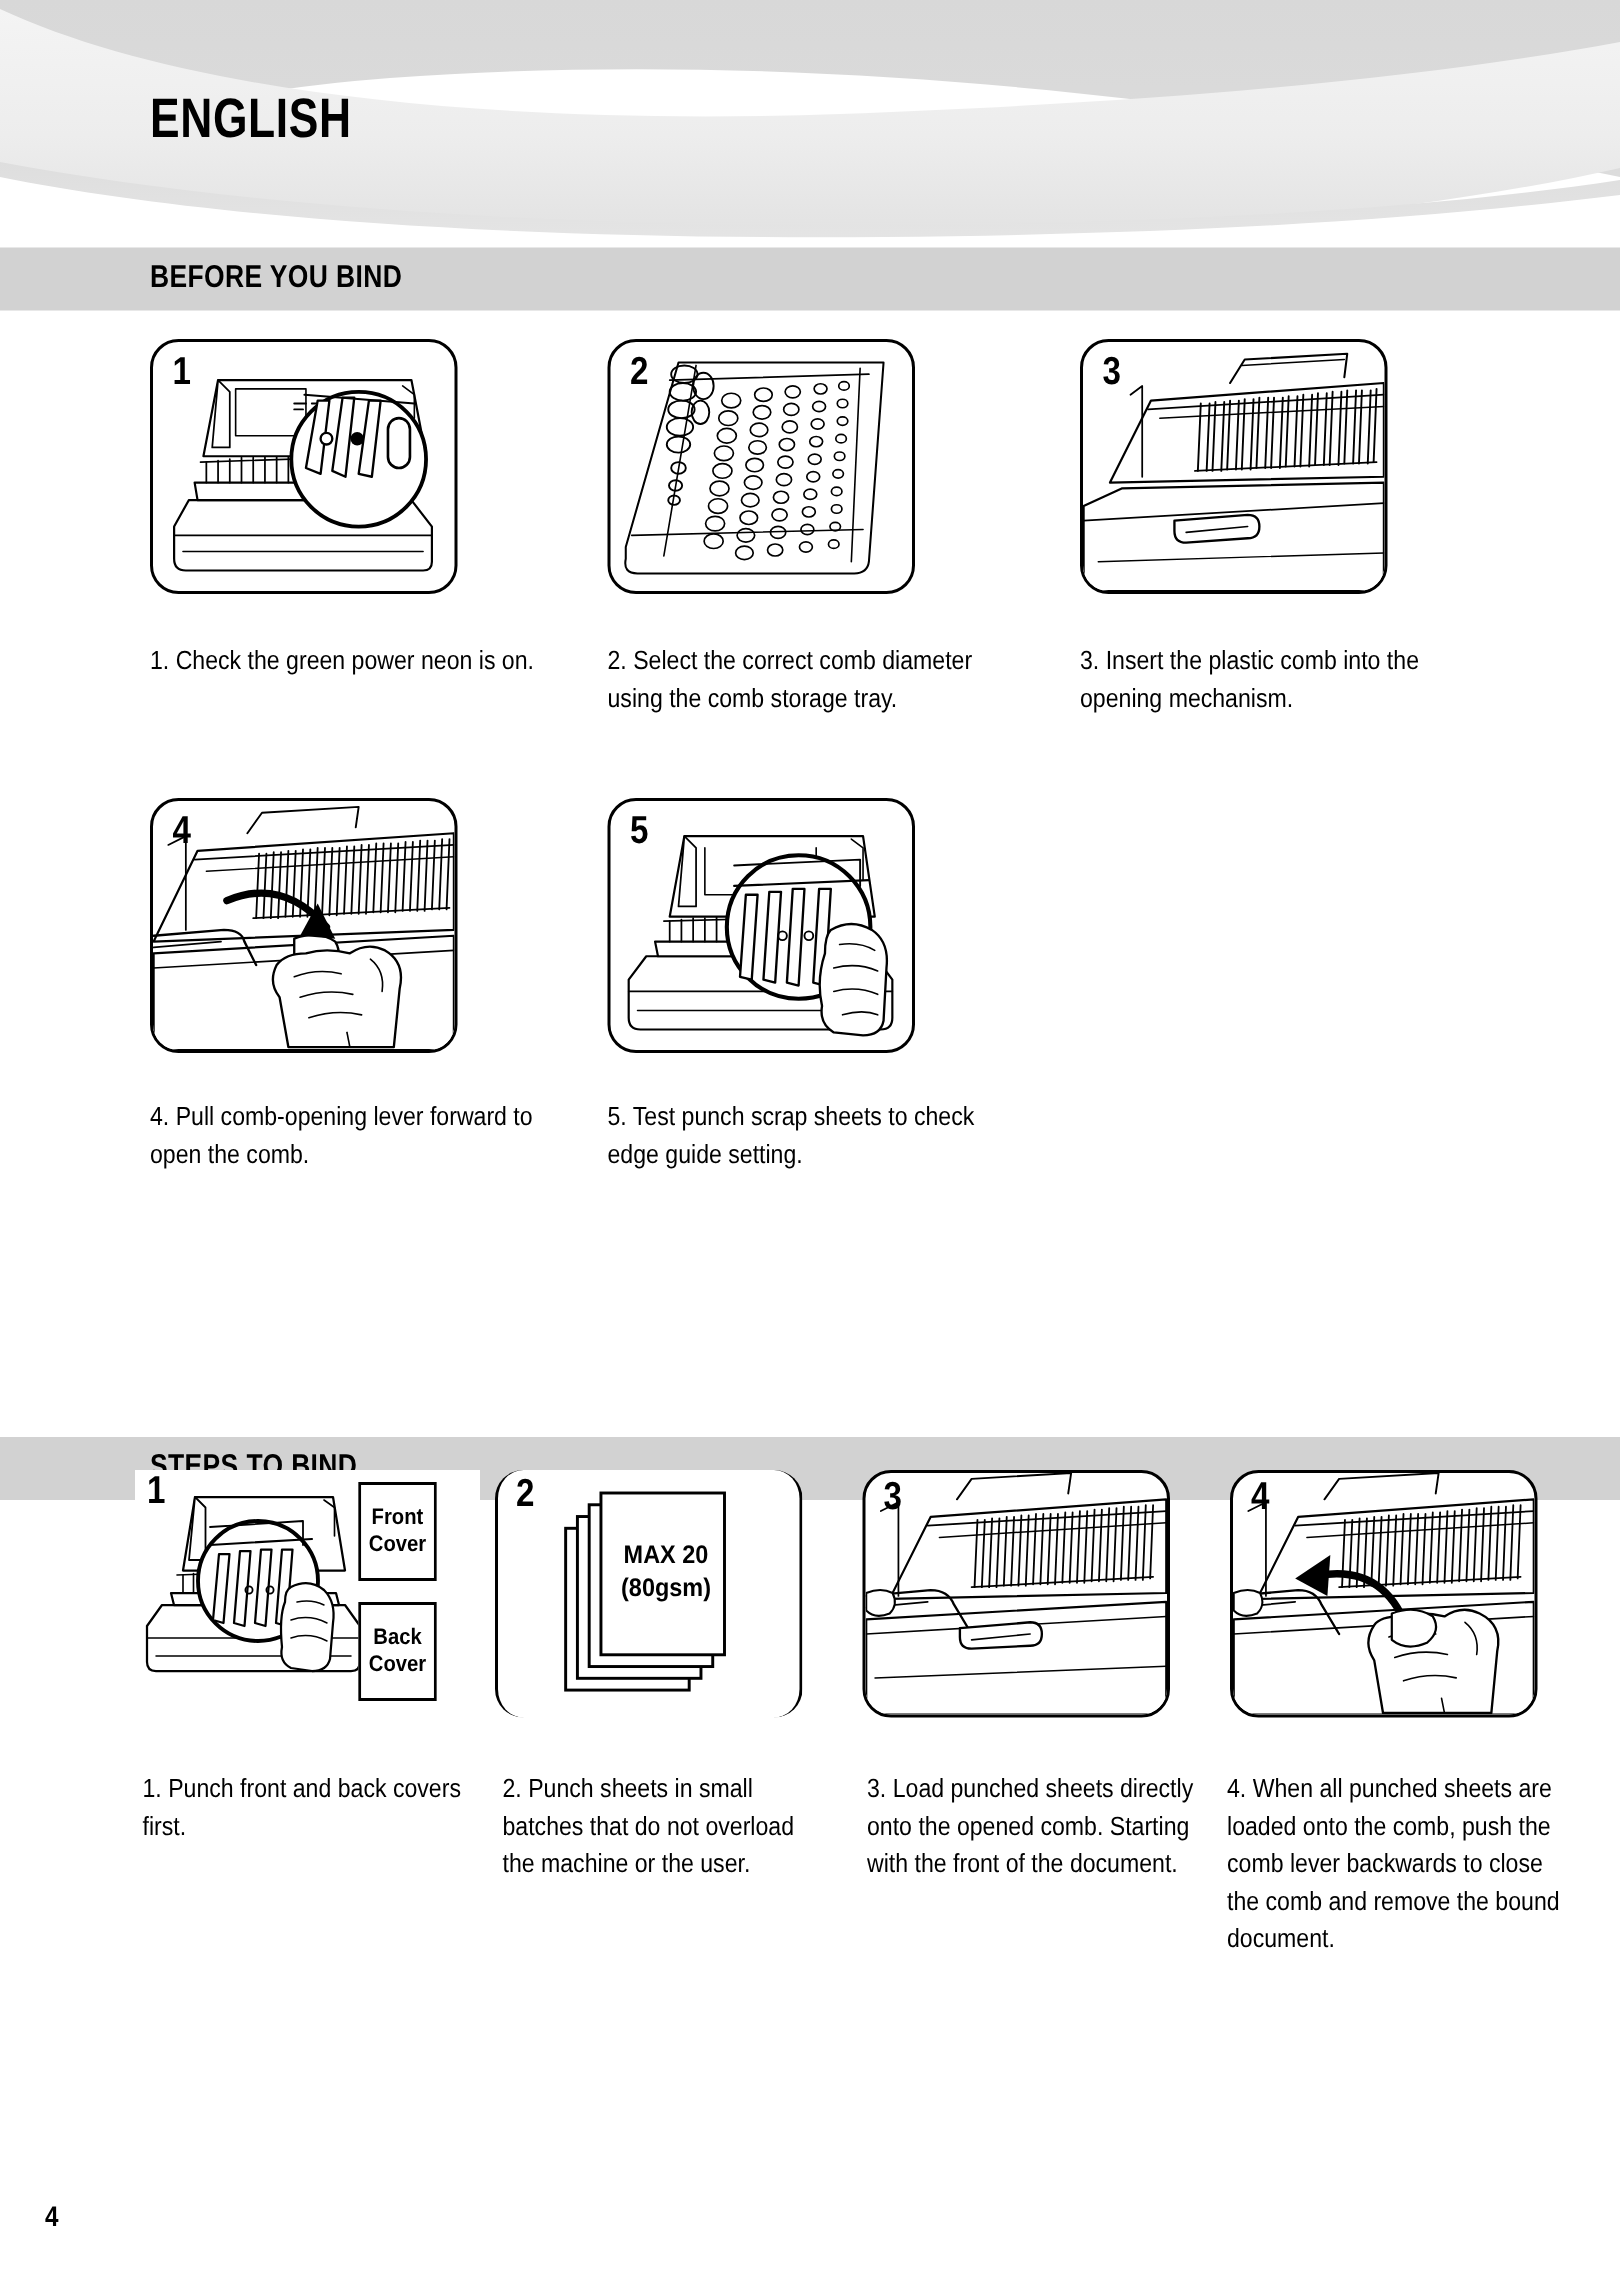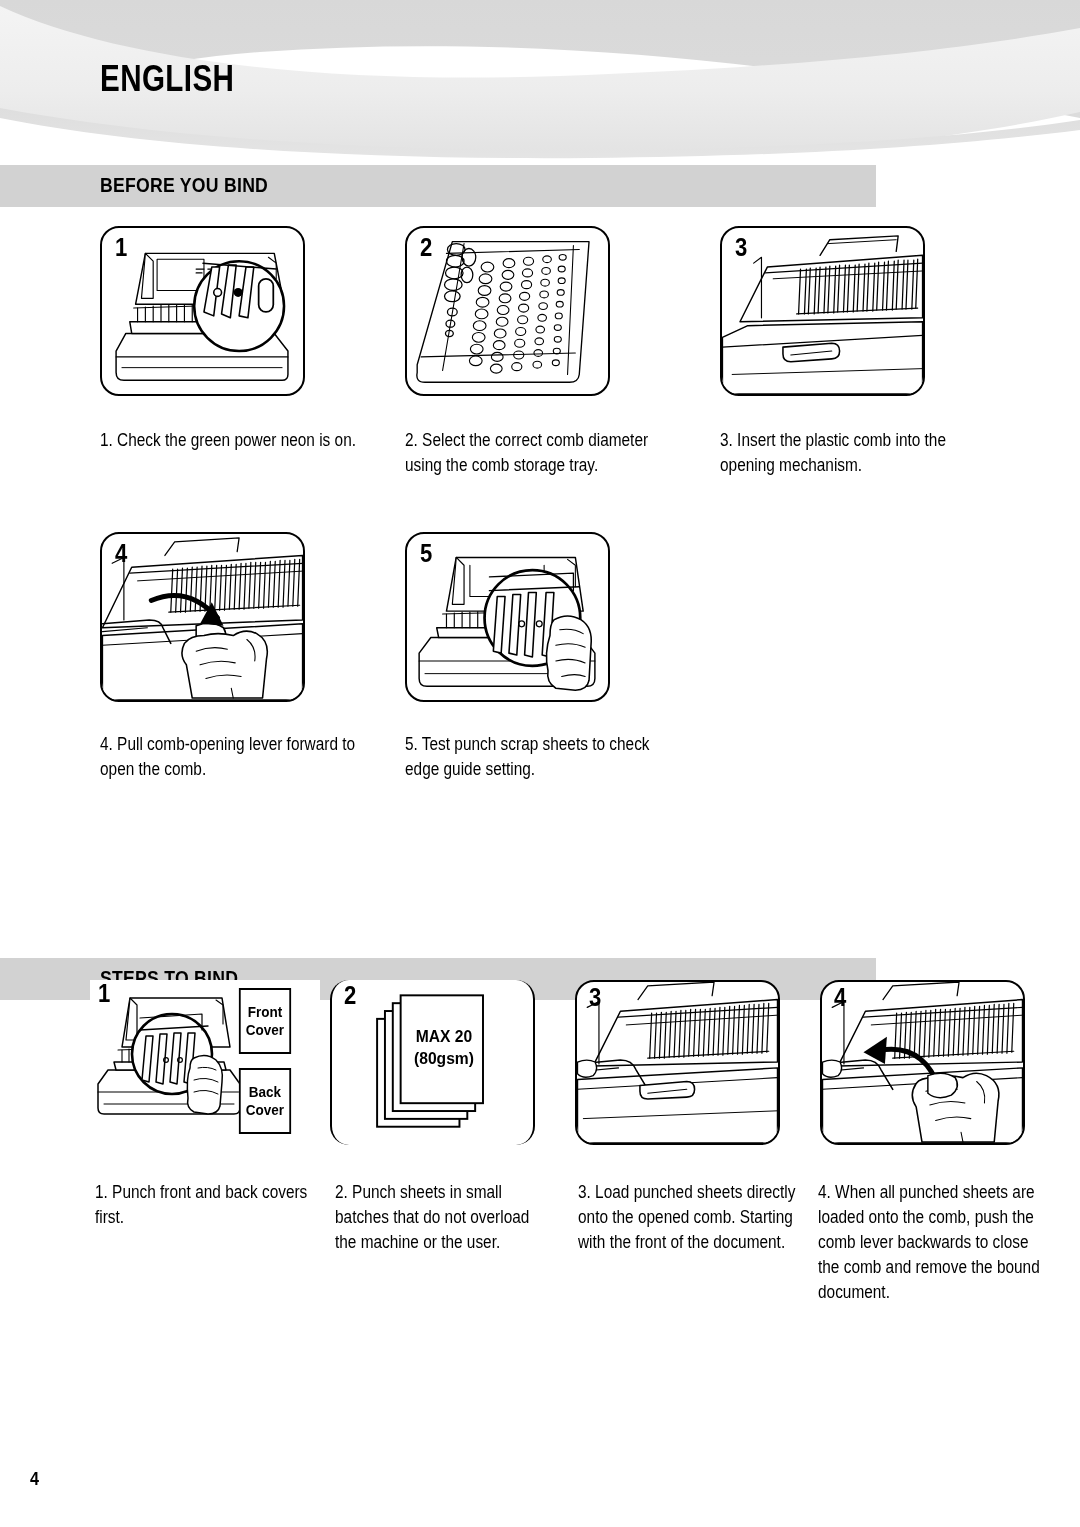--- a/index.html
+++ b/index.html
@@ -33,21 +33,21 @@
     transform: scaleX(0.80);
     transform-origin: left center;
     line-height: 1;
     white-space: nowrap;
   }
 
   
   .band {
     position: absolute;
     left: 0;
-    width: 876px;
+    width: 1080px;
     height: 42px;
     background: #d2d2d2;
     text-decoration: underline;
   }
   .band-label {
     position: absolute;
     left: 100px;
     top: 8px;
     font-size: 21px;
     font-weight: bold;

